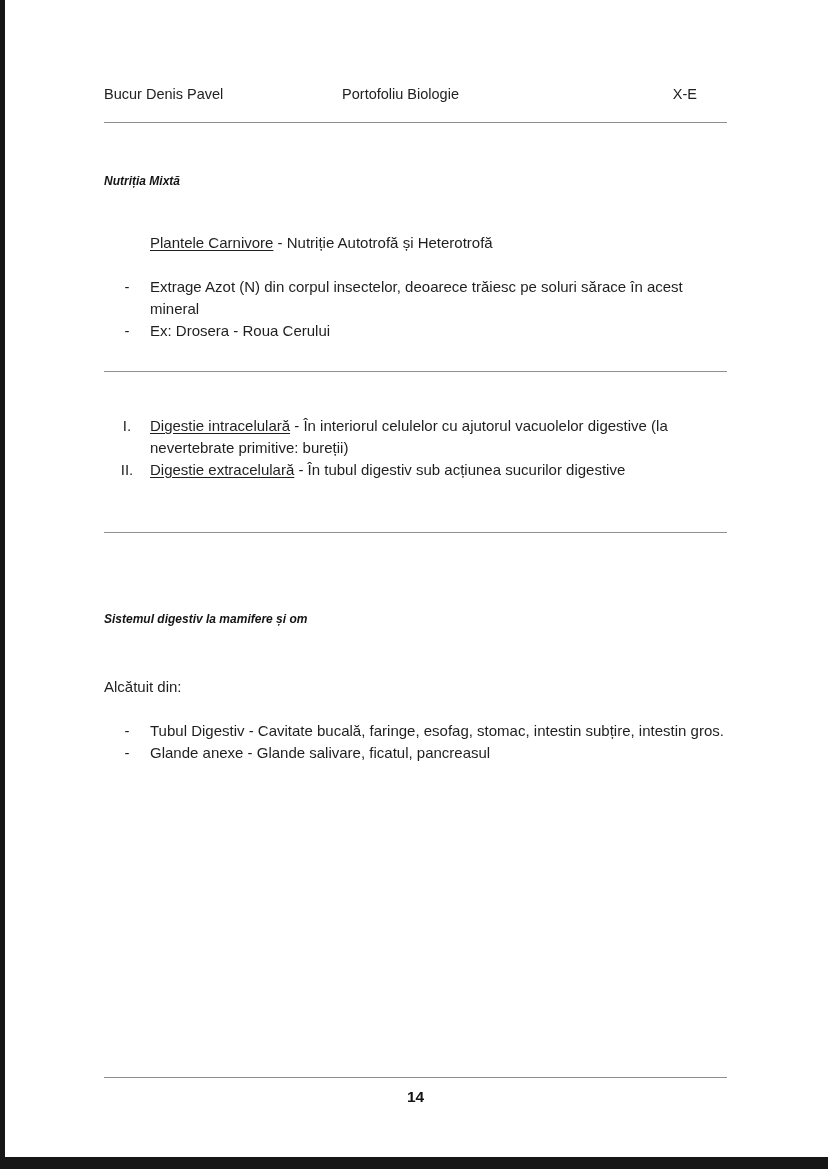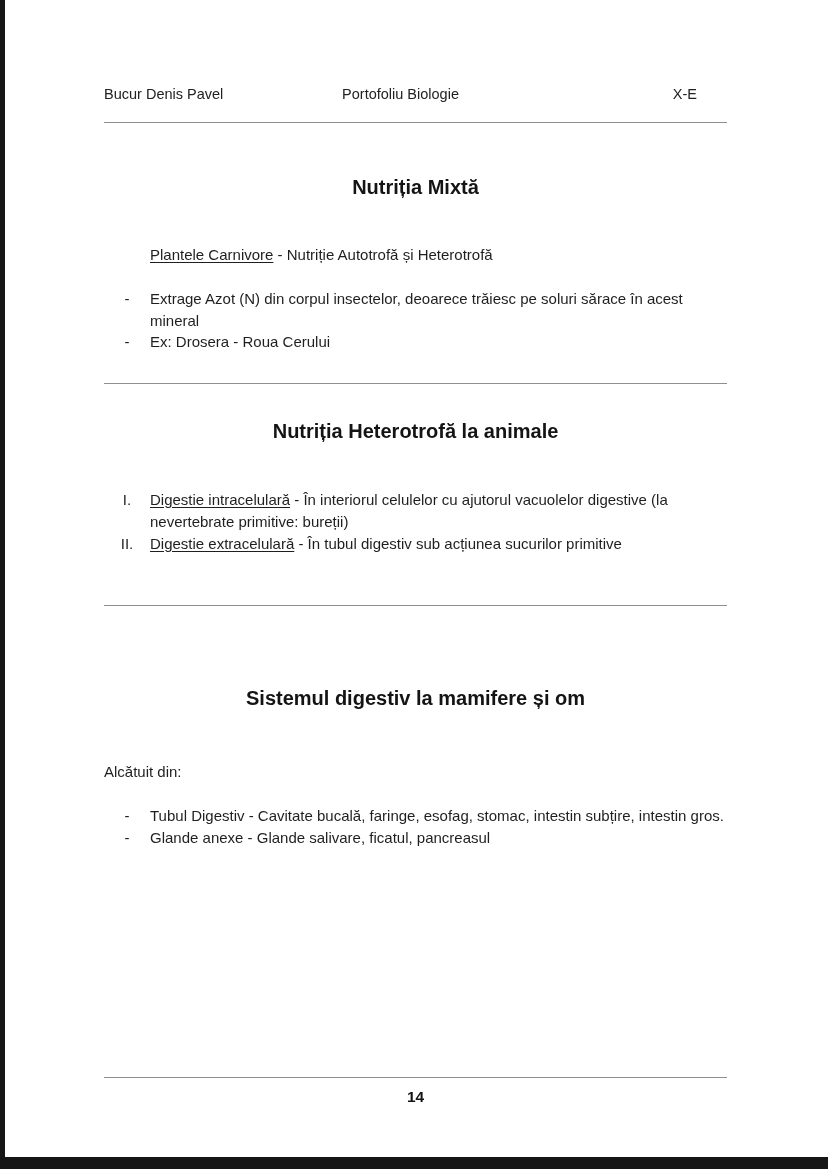--- a/index.html
+++ b/index.html
@@ -37,25 +37,26 @@
   .doc-header .h-left  { flex: 1; text-align: left; }
   .doc-header .h-center{ flex: 1; text-align: center; }
   .doc-header .h-right { flex: 1; text-align: right; padding-right: 30px; margin-top: 36px; }
   .rule {
     border: none;
     border-top: 1px solid #8f8f8f;
     margin: 0;
   }
   .rule.header-rule { margin-top: 17px; }
   .section-heading {
-    text-align: center;
+    text-align: left;
     font-weight: bold;
-    font-size: 20px;
+    font-size: 12px;
     color: #141414;
     margin: 0;
+    font-style: italic;
   }
   .h1-space { margin-top: 50px; }
   .lead {
     margin-top: 42px;
     padding-left: 46px;
   }
   .u { text-decoration: underline; text-underline-offset: 2px; text-align: center; }
   .list { margin-top: 22px; }
   .li { display: flex; }
   .li .marker {
@@ -115,30 +116,29 @@
         <div class="li">
           <span class="marker">-</span>
           <span class="li-text">Ex: Drosera - Roua Cerului</span>
         </div>
       </div>
     </div>
 
     <hr class="rule r2">
 
     <div>
-      <div class="section-heading h2-space">Nutriția Heterotrofă la animale</div>
 
       <div class="list roman-list">
         <div class="li">
           <span class="marker">I.</span>
           <span class="li-text"><span class="u">Digestie intracelulară</span><span> - În interiorul celulelor cu ajutorul vacuolelor digestive (la nevertebrate primitive: bureții)</span></span>
         </div>
         <div class="li">
           <span class="marker">II.</span>
-          <span class="li-text"><span class="u">Digestie extracelulară</span><span> - În tubul digestiv sub acțiunea sucurilor primitive</span></span>
+          <span class="li-text"><span class="u">Digestie extracelulară</span><span> - În tubul digestiv sub acțiunea sucurilor digestive</span></span>
         </div>
       </div>
     </div>
 
     <hr class="rule r3">
 
     <div>
       <div class="section-heading h3-space">Sistemul digestiv la mamifere și om</div>
 
       <div class="intro">Alcătuit din:</div>

